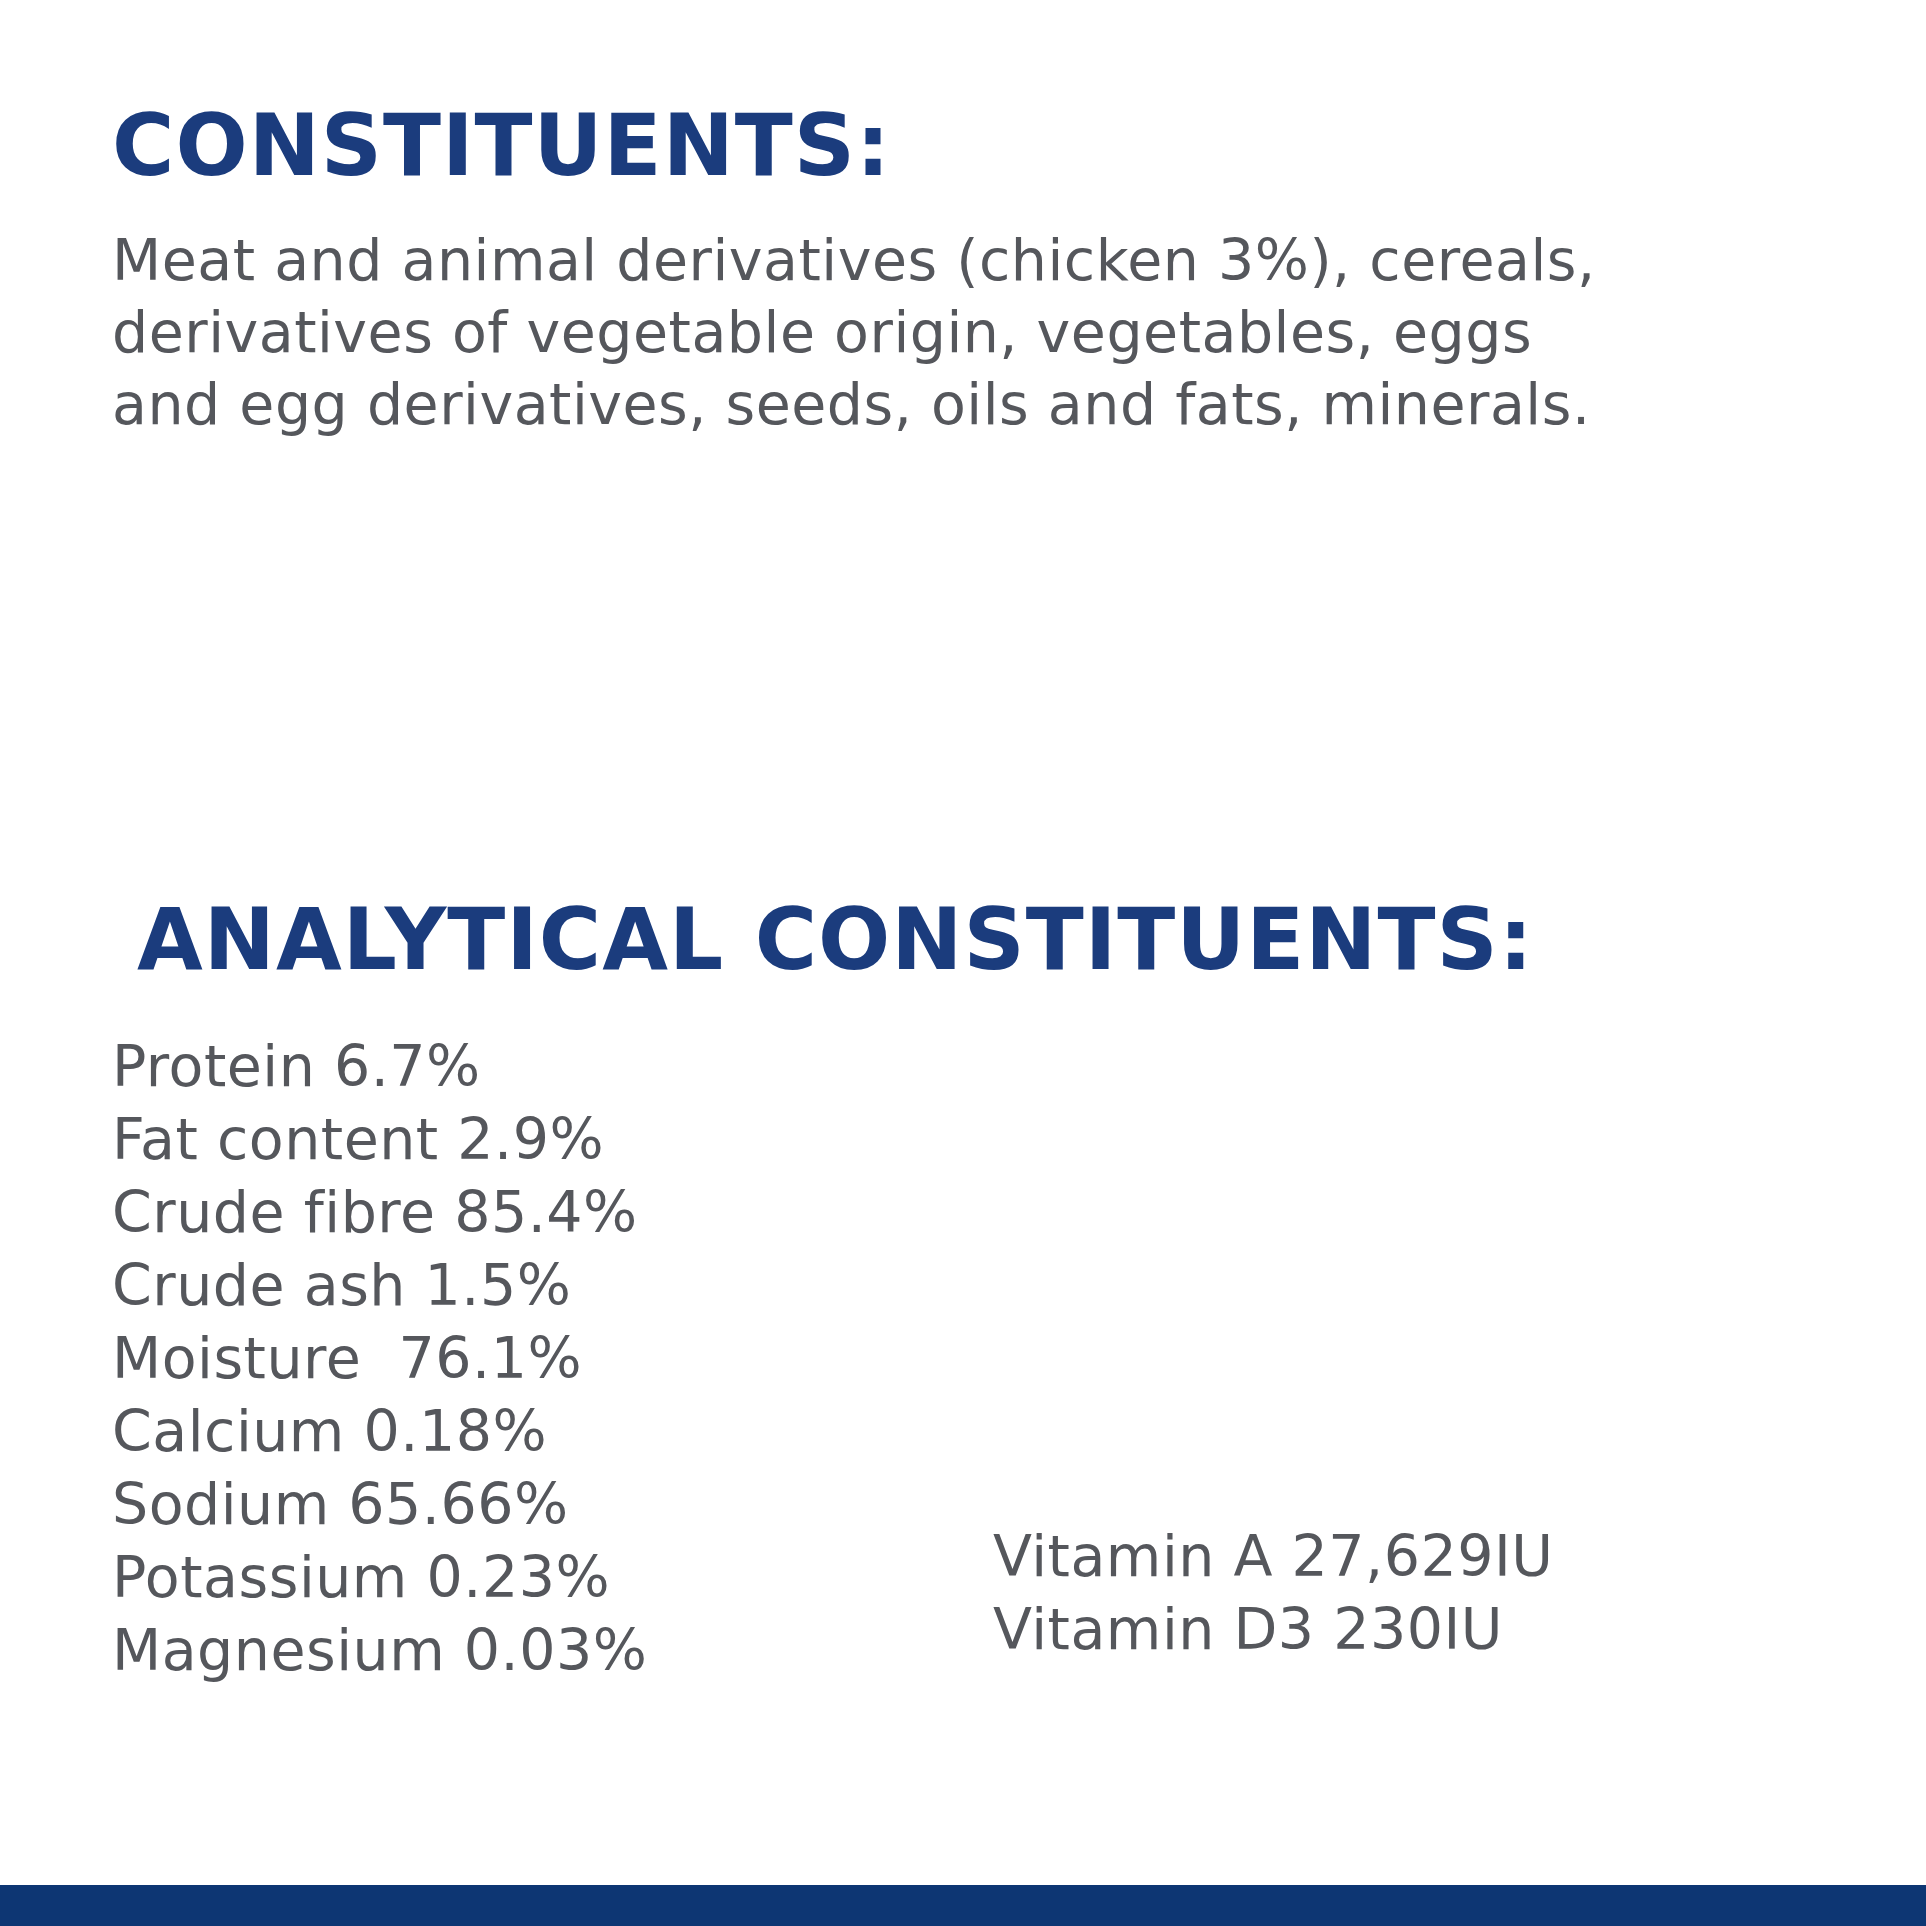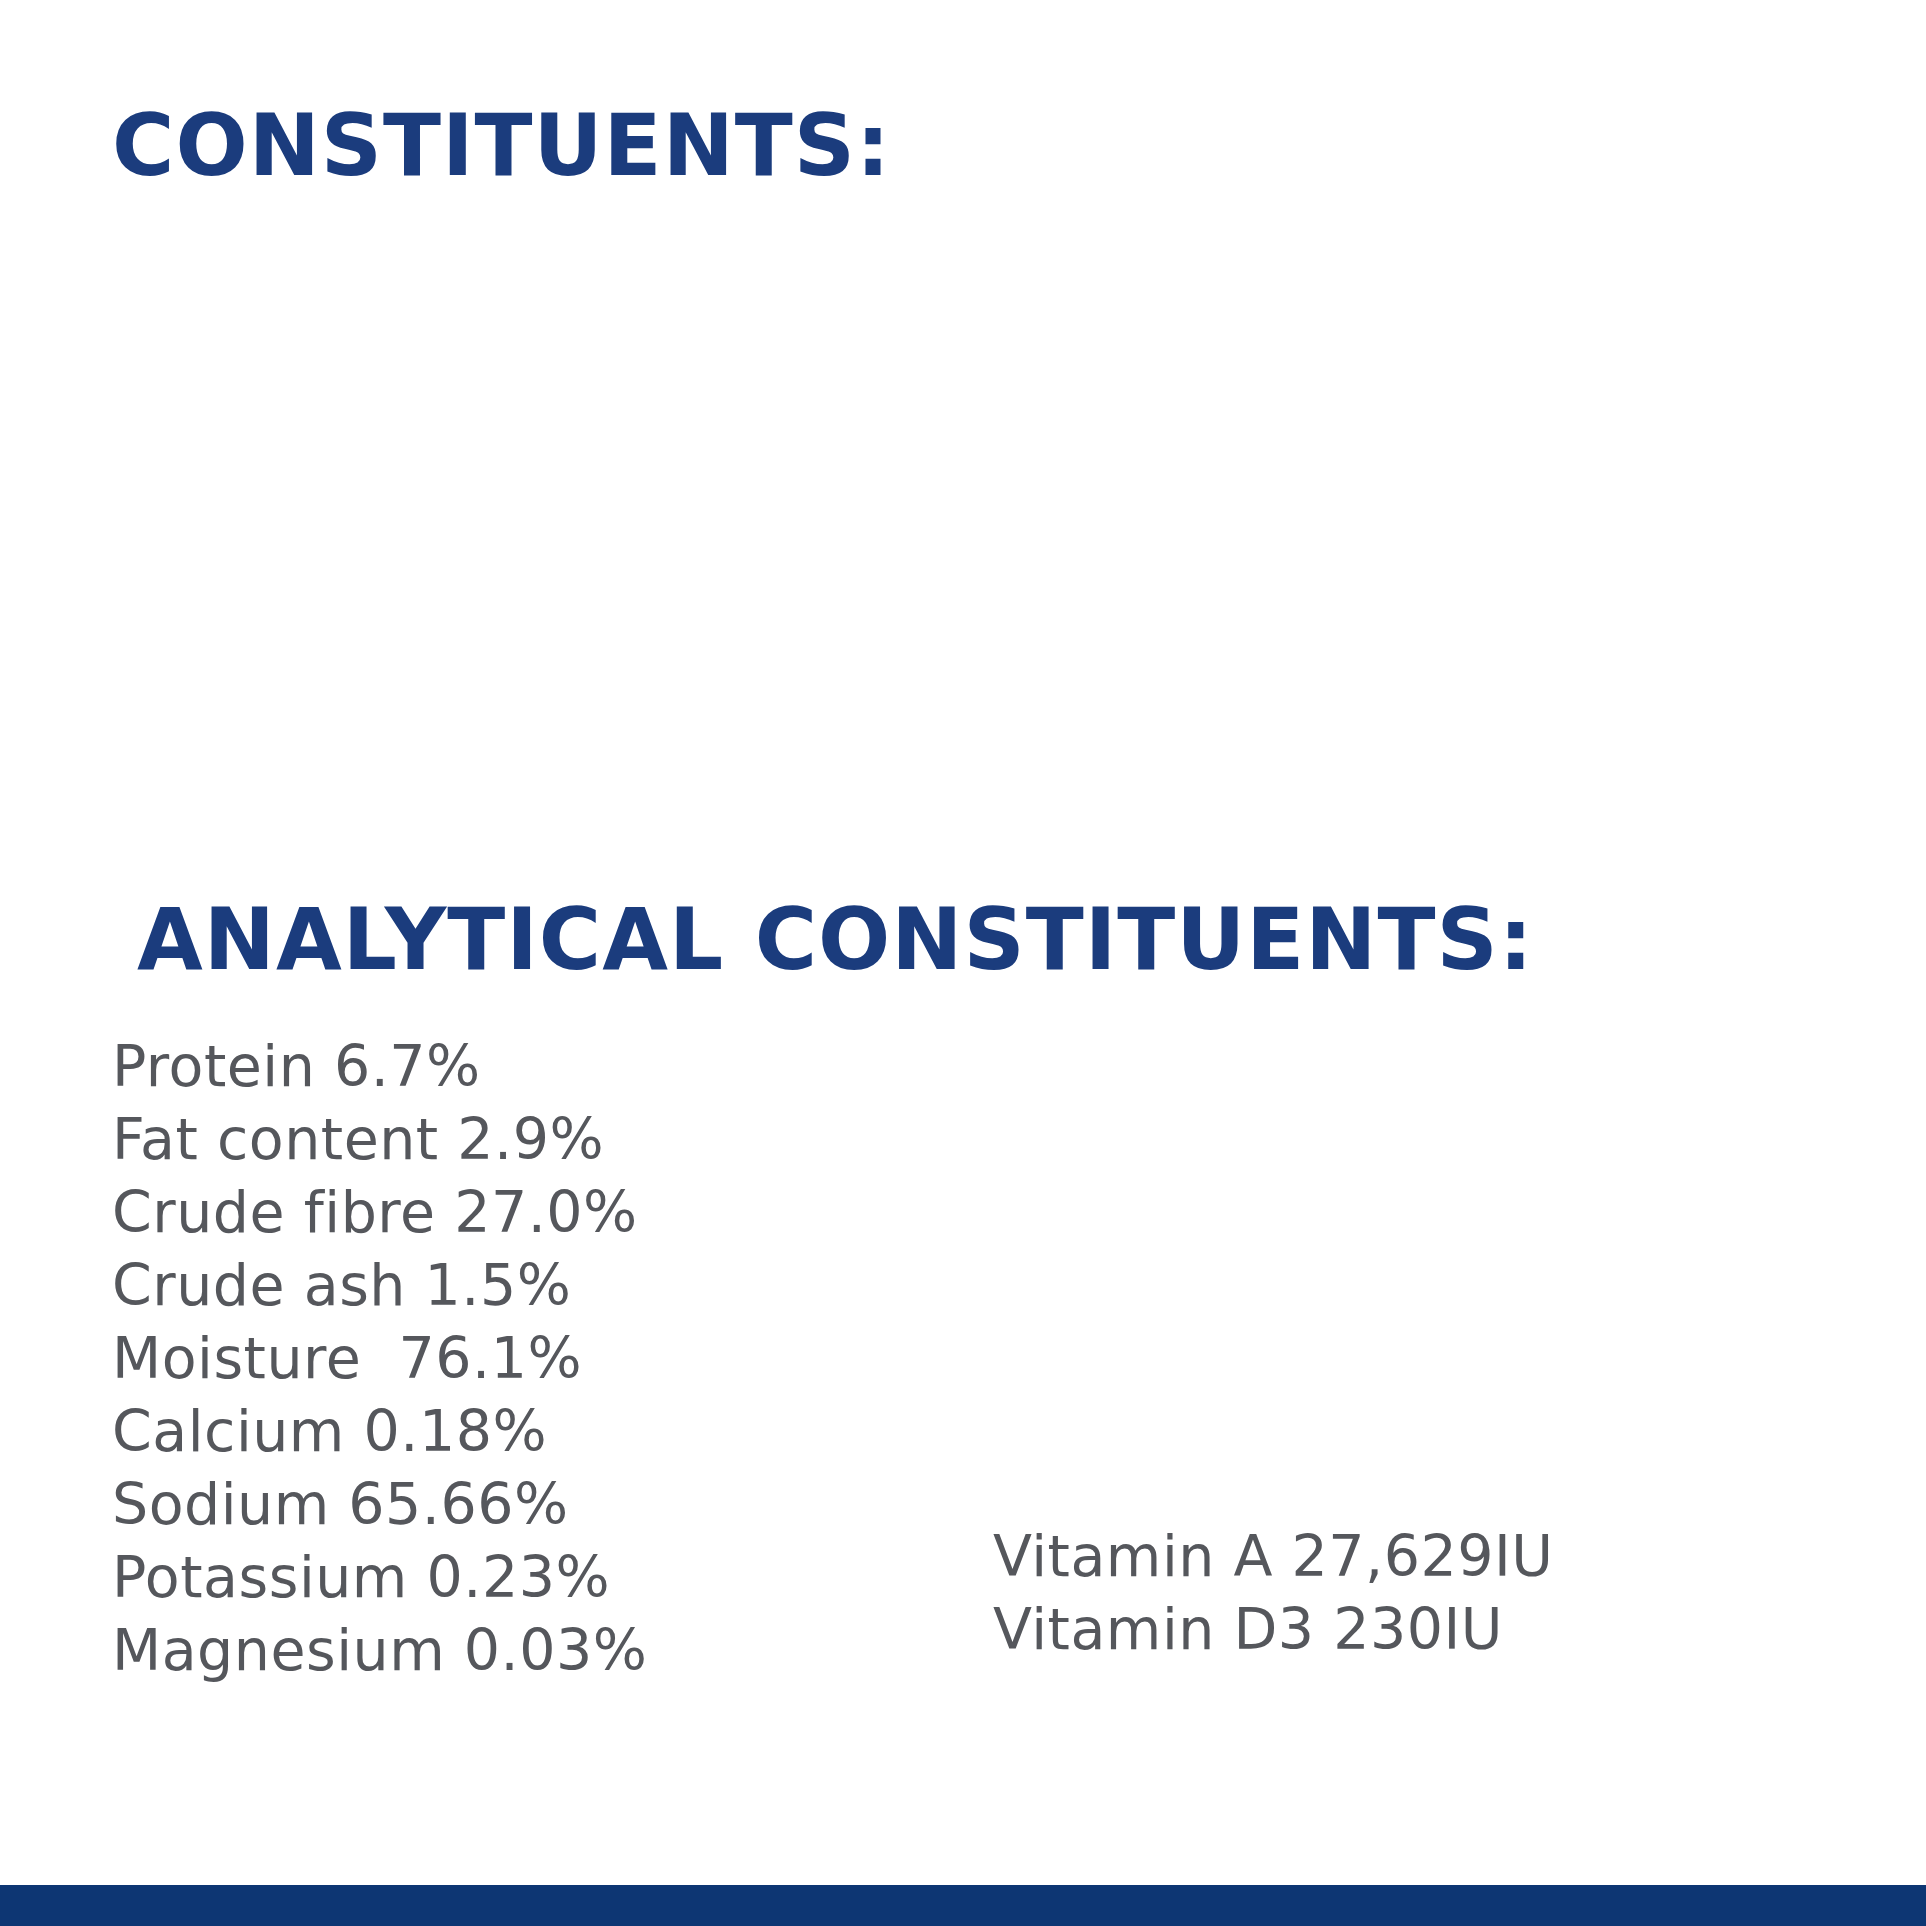--- a/index.html
+++ b/index.html
@@ -82,27 +82,32 @@
     background: #0d3673;
   }
 </style>
 </head>
 <body>
 
 <div class="page">
 
   <div class="section-heading" id="composition-heading">CONSTITUENTS:</div>
 
+  <div class="body-text">
+    <div class="body-line">Meat and animal derivatives (chicken 3%), cereals,</div>
+    <div class="body-line">derivatives of vegetable origin, vegetables, eggs</div>
+    <div class="body-line">and egg derivatives, seeds, oils and fats, minerals.</div>
+  </div>
 
   <div class="section-heading" id="analytical-heading">ANALYTICAL CONSTITUENTS:</div>
 
   <div class="analytical-list">
     <div class="analytical-item">Protein 6.7%</div>
     <div class="analytical-item">Fat content 2.9%</div>
-    <div class="analytical-item">Crude fibre 27.0%</div>
+    <div class="analytical-item">Crude fibre 85.4%</div>
     <div class="analytical-item">Crude ash 1.5%</div>
     <div class="analytical-item">Moisture  76.1%</div>
     <div class="analytical-item">Calcium 0.18%</div>
     <div class="analytical-item">Sodium 65.66%</div>
     <div class="analytical-item">Potassium 0.23%</div>
     <div class="analytical-item">Magnesium 0.03%</div>
   </div>
 
   <div class="per-kg">
     <div class="per-kg-item">Vitamin A 27,629IU</div>

